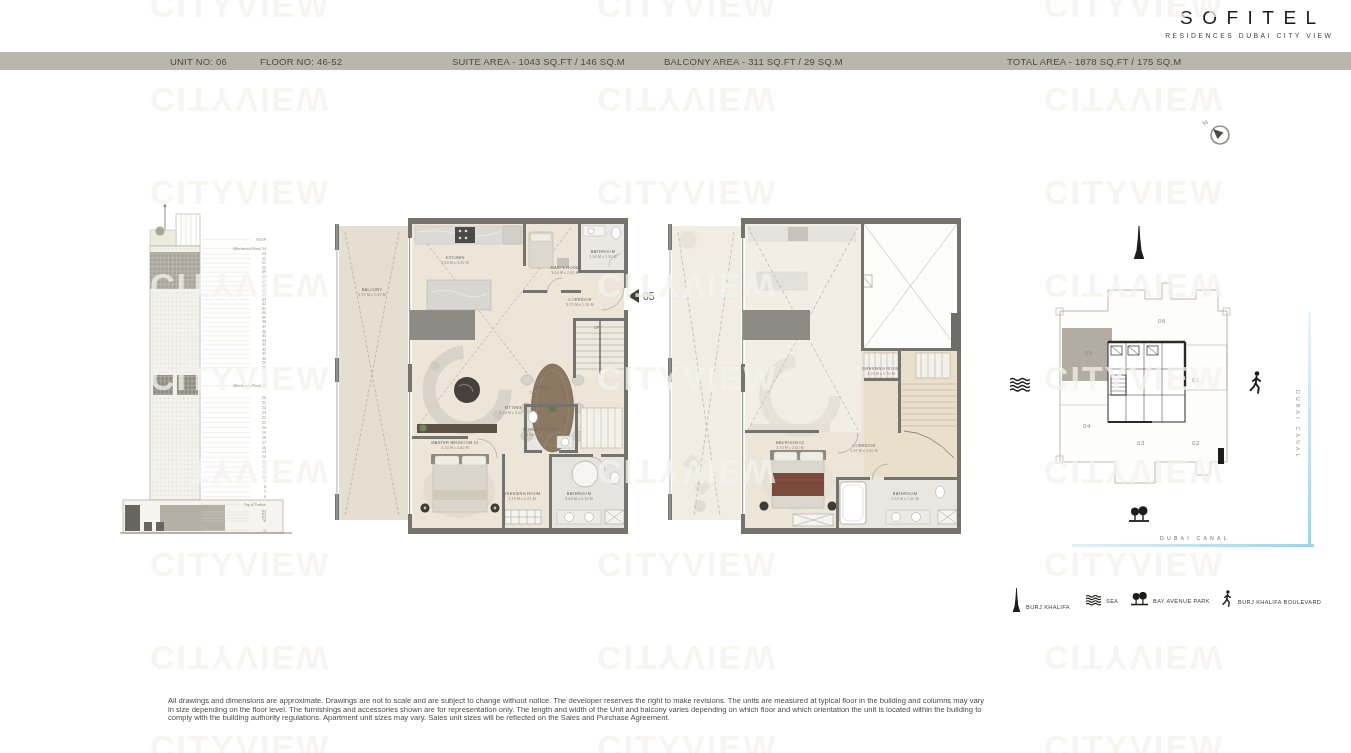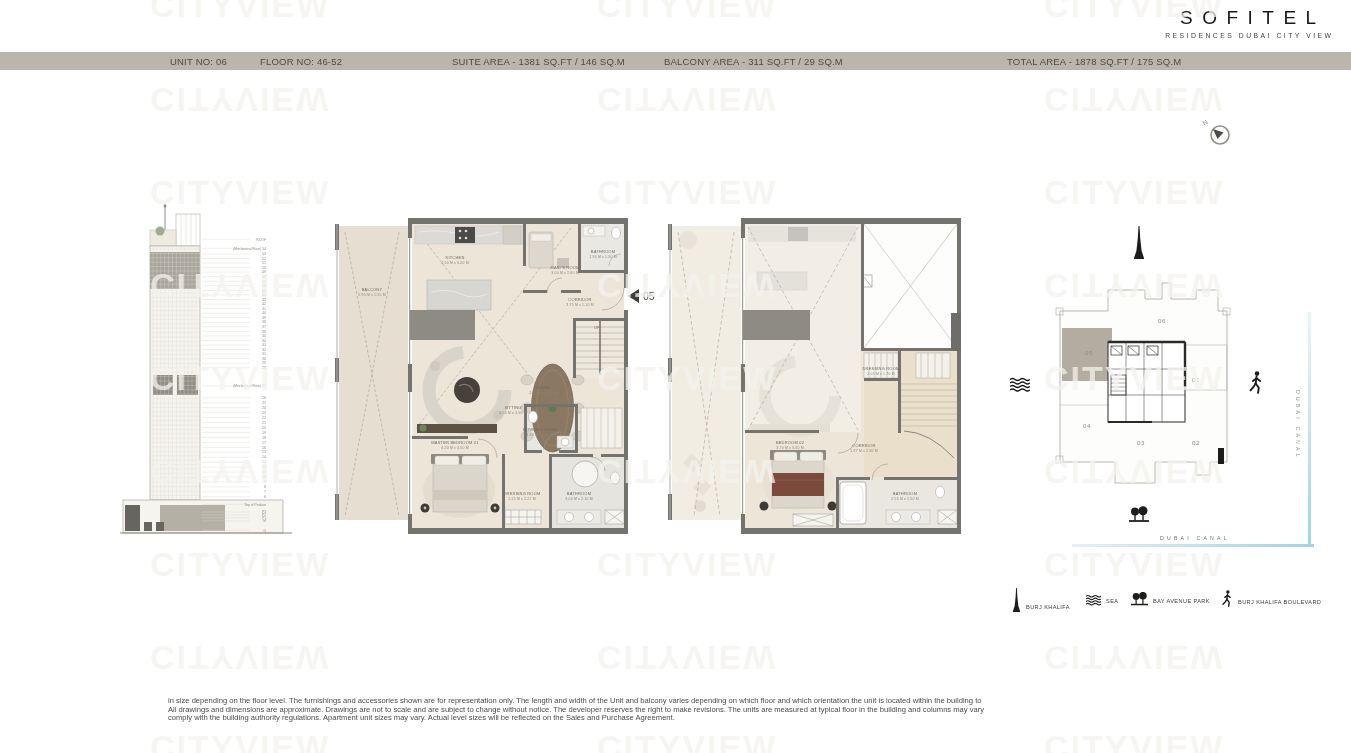--- a/index.html
+++ b/index.html
@@ -51,21 +51,21 @@
 
 
   <div class="brand">
     <div class="word">SOFITEL</div>
     <div class="sub">RESIDENCES DUBAI CITY VIEW</div>
   </div>
 
   <div class="infobar">
     <span style="left:170px">UNIT NO: 06</span>
     <span style="left:260px">FLOOR NO: 46-52</span>
-    <span style="left:452px">SUITE AREA - 1381 SQ.FT / 146 SQ.M</span>
+    <span style="left:452px">SUITE AREA - 1043 SQ.FT / 146 SQ.M</span>
     <span style="left:664px">BALCONY AREA - 311 SQ.FT / 29 SQ.M</span>
     <span style="left:1007px">TOTAL AREA - 1878 SQ.FT / 175 SQ.M</span>
   </div>
 
   <svg class="abs" style="left:1196px;top:112px" width="40" height="42">
     <text x="7" y="13" font-size="6.5" fill="#8f8f89" transform="rotate(-38 9 11)">N</text>
     <circle cx="24" cy="23" r="9" fill="none" stroke="#90908a" stroke-width="1.6"></circle>
     <polygon points="17,17 27.5,20.5 21.5,27" fill="#4c4c46"></polygon>
   </svg>
 
@@ -784,23 +784,23 @@
           <path d="M7,7 L10.5,9.5"></path>
           <path d="M7,7 L3.5,9.5"></path>
         <path d="M6.2,12 L9.2,16 L8.5,21"></path>
           <path d="M6.2,12 L4,15.5 L1.2,18.5"></path>
         </g>
       </svg>
     <span class="lab">BURJ KHALIFA BOULEVARD</span>
   </div>
 
   <div class="disclaimer">
+    <div>All drawings and dimensions are approximate. Drawings are not to scale and are subject to change without notice. The developer reserves the right to make revisions. The units are measured at typical floor in the building and columns may vary</div>
     <div>in size depending on the floor level. The furnishings and accessories shown are for representation only. The length and width of the Unit and balcony varies depending on which floor and which orientation the unit is located within the building to</div>
-    <div>All drawings and dimensions are approximate. Drawings are not to scale and are subject to change without notice. The developer reserves the right to make revisions. The units are measured at typical floor in the building and columns may vary</div>
-    <div>comply with the building authority regulations. Apartment unit sizes may vary. Actual level sizes will be reflected on the Sales and Purchase Agreement.</div>
+    <div>comply with the building authority regulations. Apartment unit sizes may vary. Sales unit sizes will be reflected on the Sales and Purchase Agreement.</div>
   </div>
 
   <div class="wm-layer">
       <span class="wm" style="left: 150px; top: -14px;">CITYVIEW</span>
       <span class="wm" style="left: 597px; top: -14px;">CITYVIEW</span>
       <span class="wm" style="left: 1044px; top: -14px;">CITYVIEW</span>
       <span class="wm flip" style="left: 150px; top: 80px;">CITYVIEW</span>
       <span class="wm flip" style="left: 597px; top: 80px;">CITYVIEW</span>
       <span class="wm flip" style="left: 1044px; top: 80px;">CITYVIEW</span>
       <span class="wm" style="left: 150px; top: 173px;">CITYVIEW</span>

